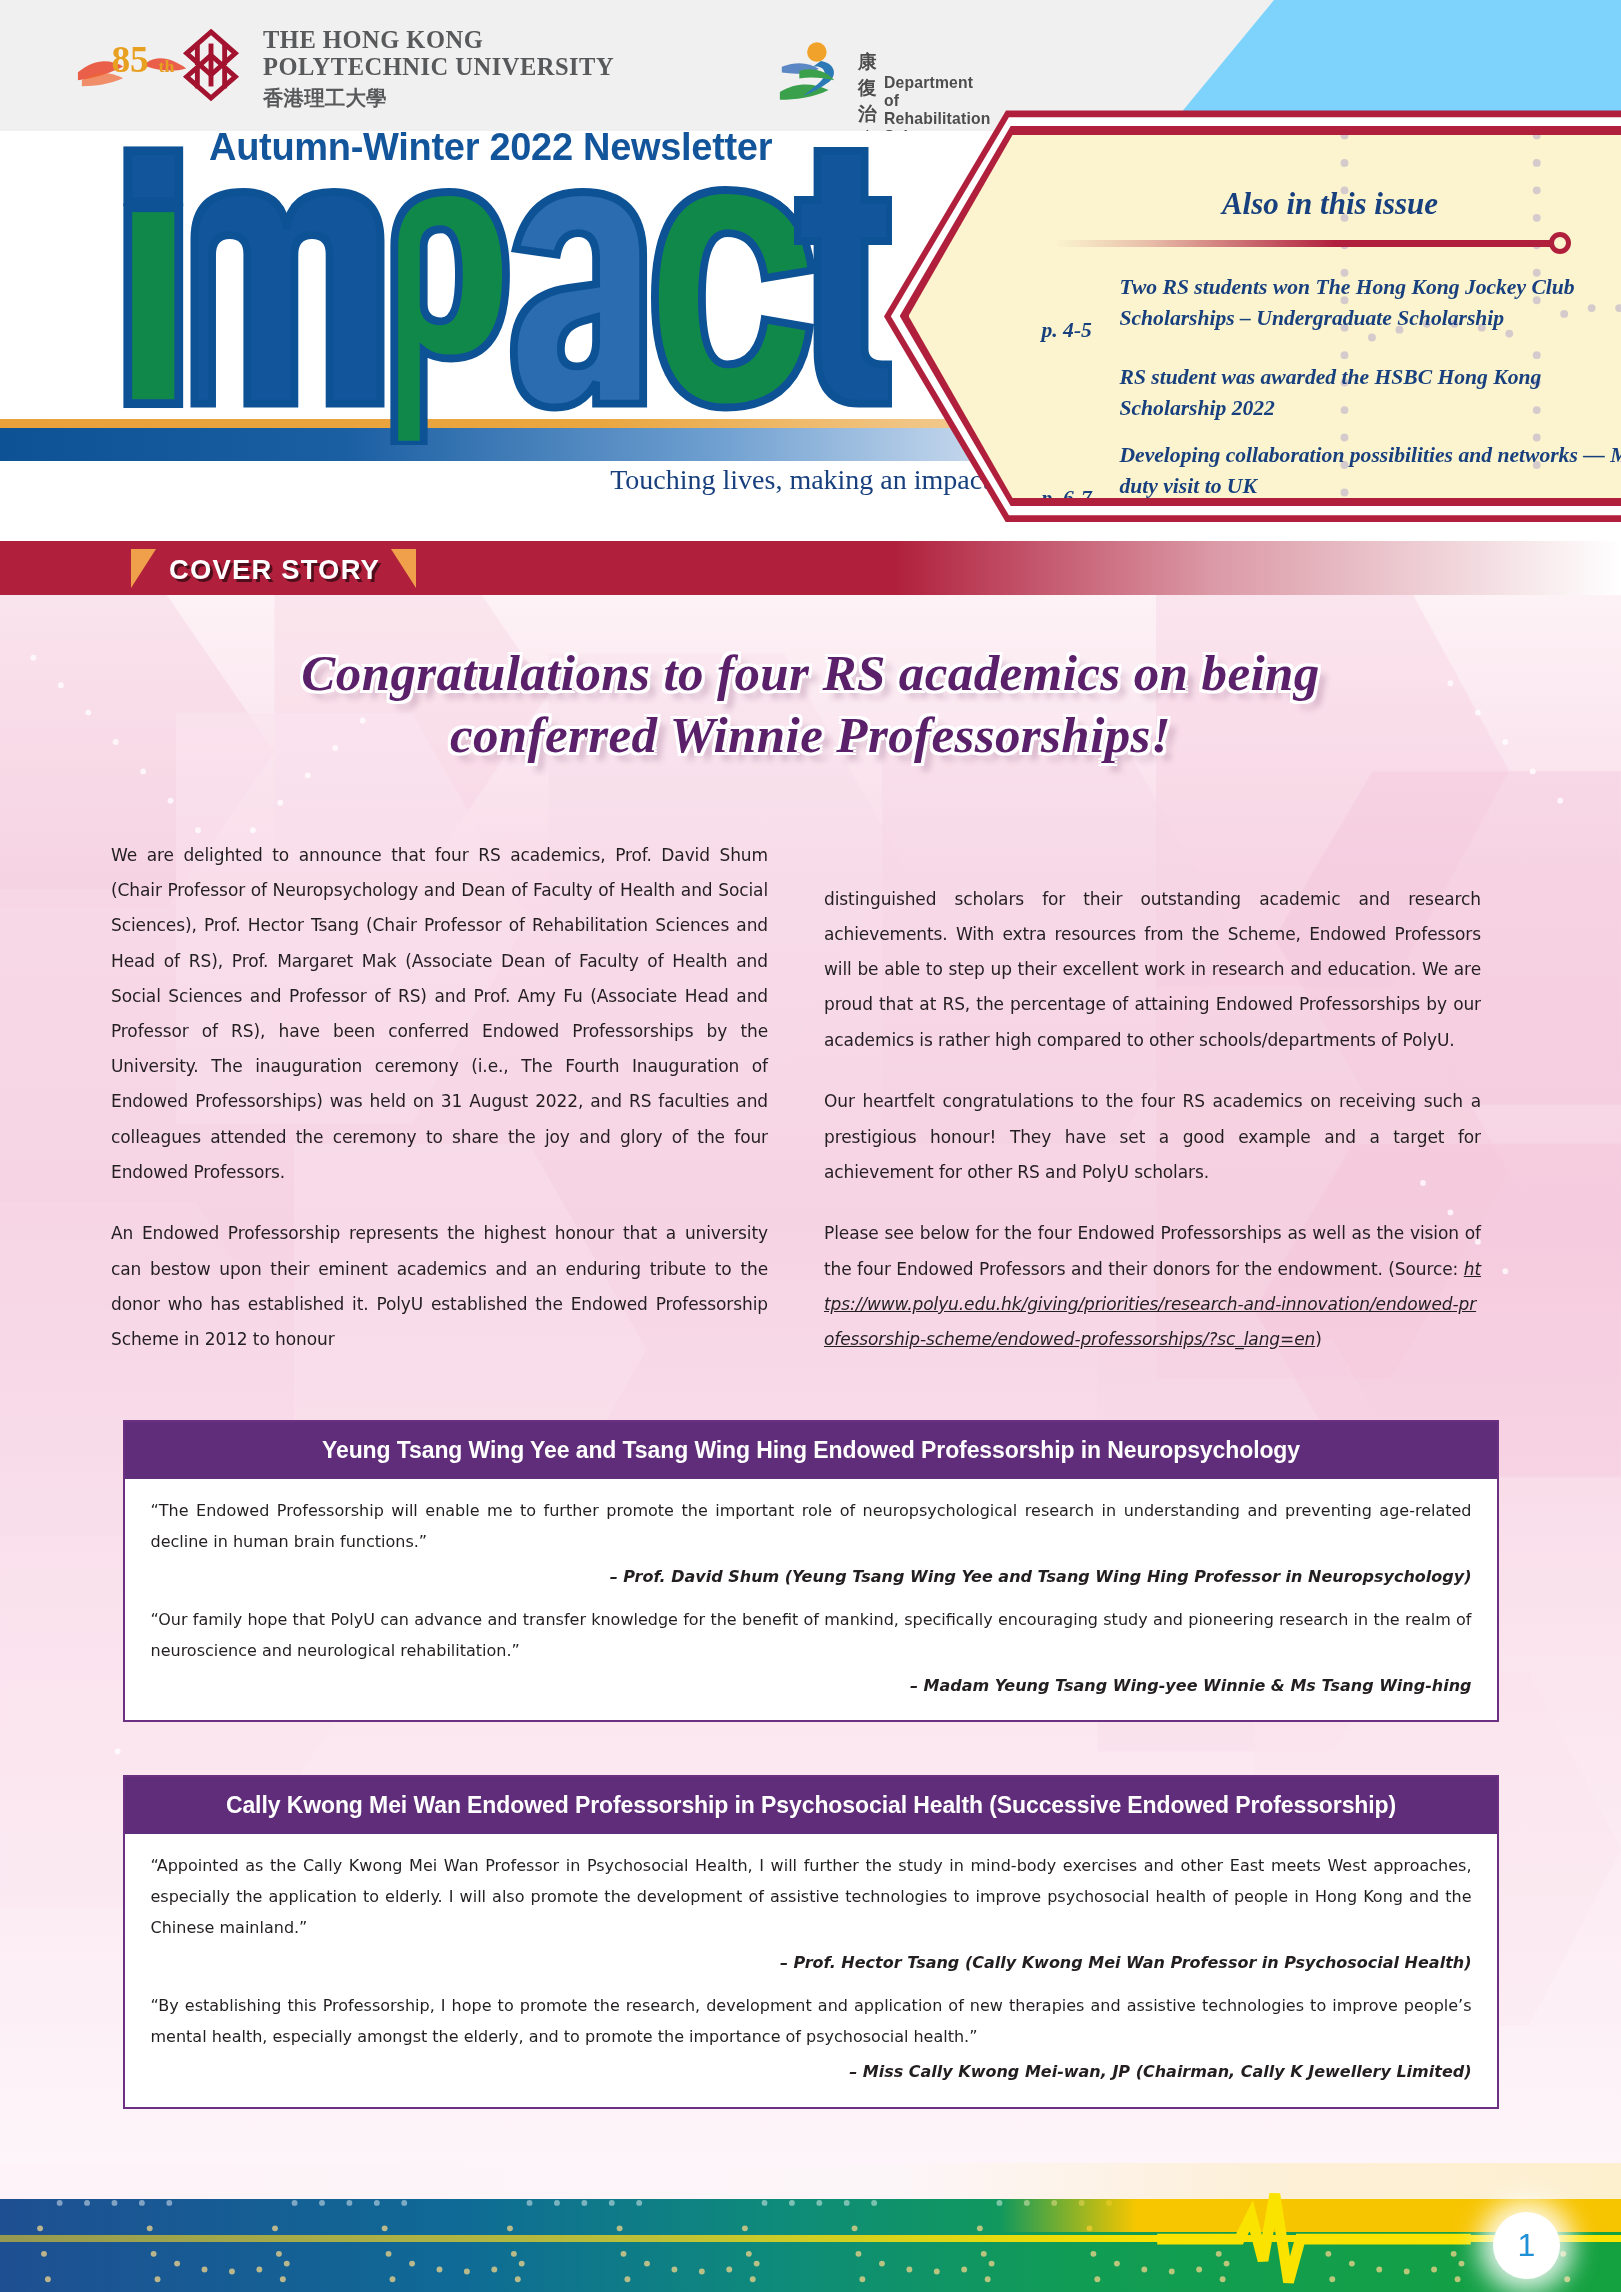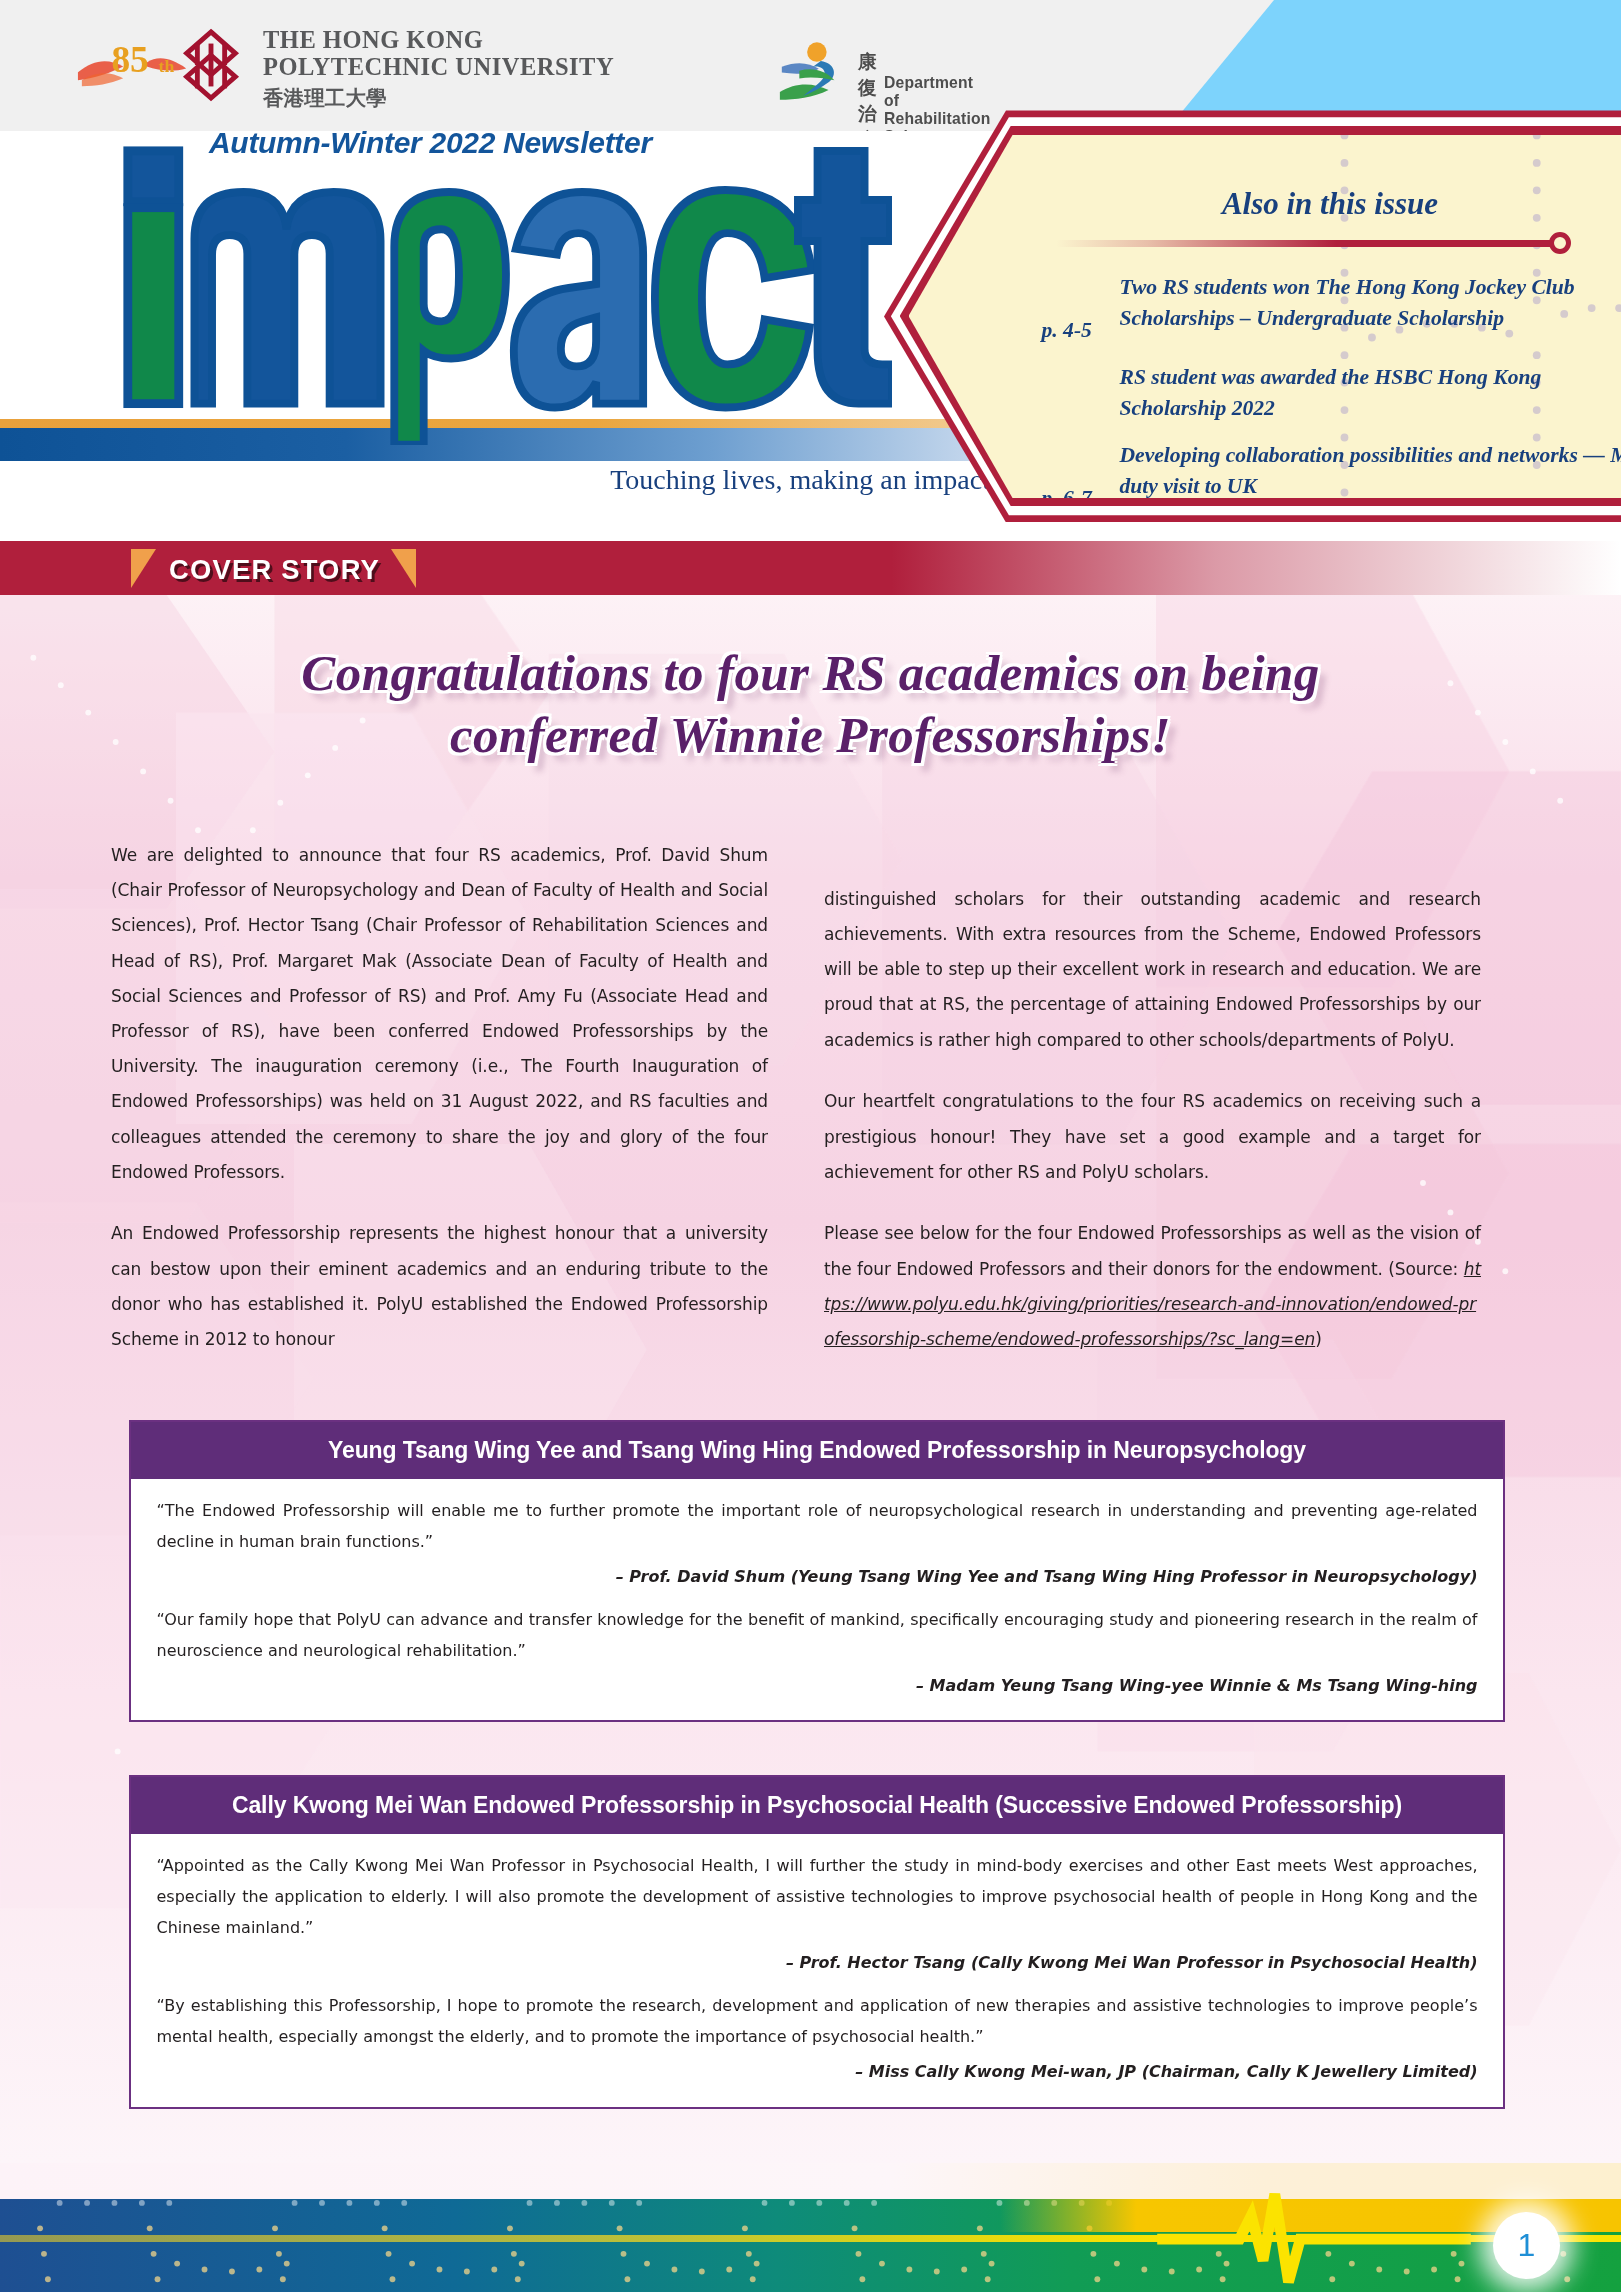--- a/index.html
+++ b/index.html
@@ -42,24 +42,23 @@
   .rs-logo .rs-en{
     position:absolute; left:110px; top:33px; font-size:15.7px; font-weight:bold;
     color:#4d4d4d; font-family:"Liberation Sans", sans-serif; letter-spacing:0.2px;
   }
 
   
   .masthead{ position:absolute; left:0; top:131px; width:1621px; height:457px; background:#fff; }
 
   .issue-label{
     position:absolute; left:209px; top:-4.9px;
-    font-size:30px; font-weight:bold; color:#13559b;
+    font-size:38px; font-weight:bold; color:#13559b;
     font-family:"Liberation Sans", sans-serif; letter-spacing:-0.3px;
     z-index:5;
-    font-style:italic;
   }
   .impact-word{
     position:absolute; left:118px; top:0px; z-index:4;
   }
   .stripe-orange{
     position:absolute; left:0; top:288px; width:990px; height:8.8px;
     background:linear-gradient(90deg,#e9a13b 0%,#eaa63f 60%,#f2cc94 100%);
   }
   .stripe-blue{
     position:absolute; left:0; top:297px; width:990px; height:33px;
@@ -177,21 +176,21 @@
     font-family:"DejaVu Sans", sans-serif;
     font-size:17px; line-height:2.07; color:#231f20;
     text-align:justify; margin-bottom:26.5px; letter-spacing:-0.1px;
   }
   .col p:last-child{ margin-bottom:0; }
   .col a{ color:#231f20; font-style:italic; text-decoration:underline; word-break:break-all;}
 
   
   .panel{
     position:absolute; left:123px; width:1376px; z-index:5;
-    background:#ffffff; border:2px solid #6b3081;margin-left:6px;
+    background:#ffffff; border:2px solid #6b3081;
   }
   .panel-head{
     background:#5f2d79; color:#fff; text-align:center;
     font-family:"Liberation Sans", sans-serif; font-weight:bold;
     font-size:23px; padding:14.7px 9.8px 15.7px; letter-spacing:-0.1px;
   }
   .panel-body{ padding:15.7px 25.5px 21.6px; }
   .panel-body p{
     font-family:"DejaVu Sans", sans-serif;
     font-size:16px; line-height:1.95; color:#231f20; text-align:justify;

